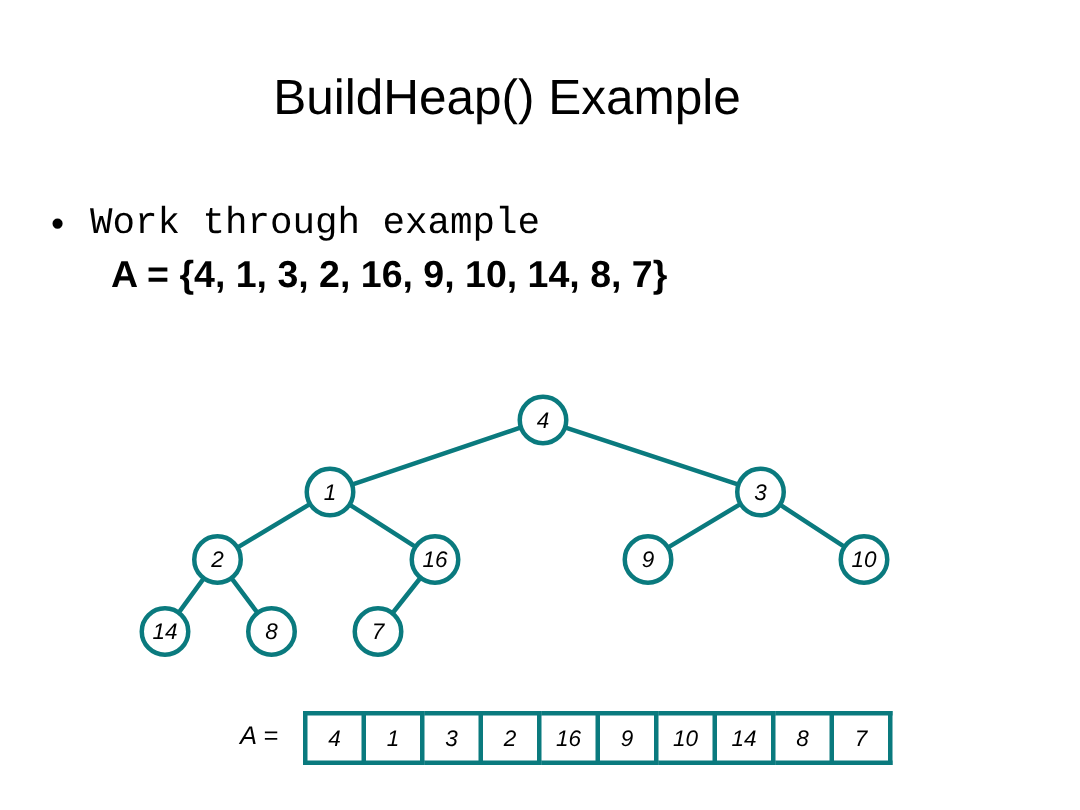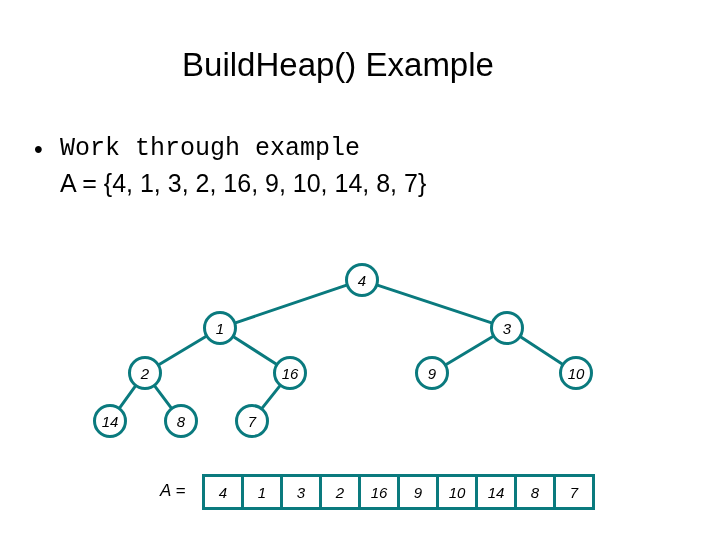--- a/index.html
+++ b/index.html
@@ -50,24 +50,25 @@
     width: 26px;
     flex: 0 0 26px;
     font-size: 25px;
     line-height: 34px;
   }
   .bullet-text {
     flex: 1 1 auto;
     font-family: Liberation Mono, monospace;
   }
   .bullet-line2 {
-    margin-left: 26px;
+    margin-left: 40px;
     font-size: 25px;
     line-height: 34px;
     color: #000000;
+    font-weight: bold;
   }
 
   
   #tree-area {
     position: absolute;
     left: 0;
     top: 250px;
     width: 720px;
     height: 200px;
   }

